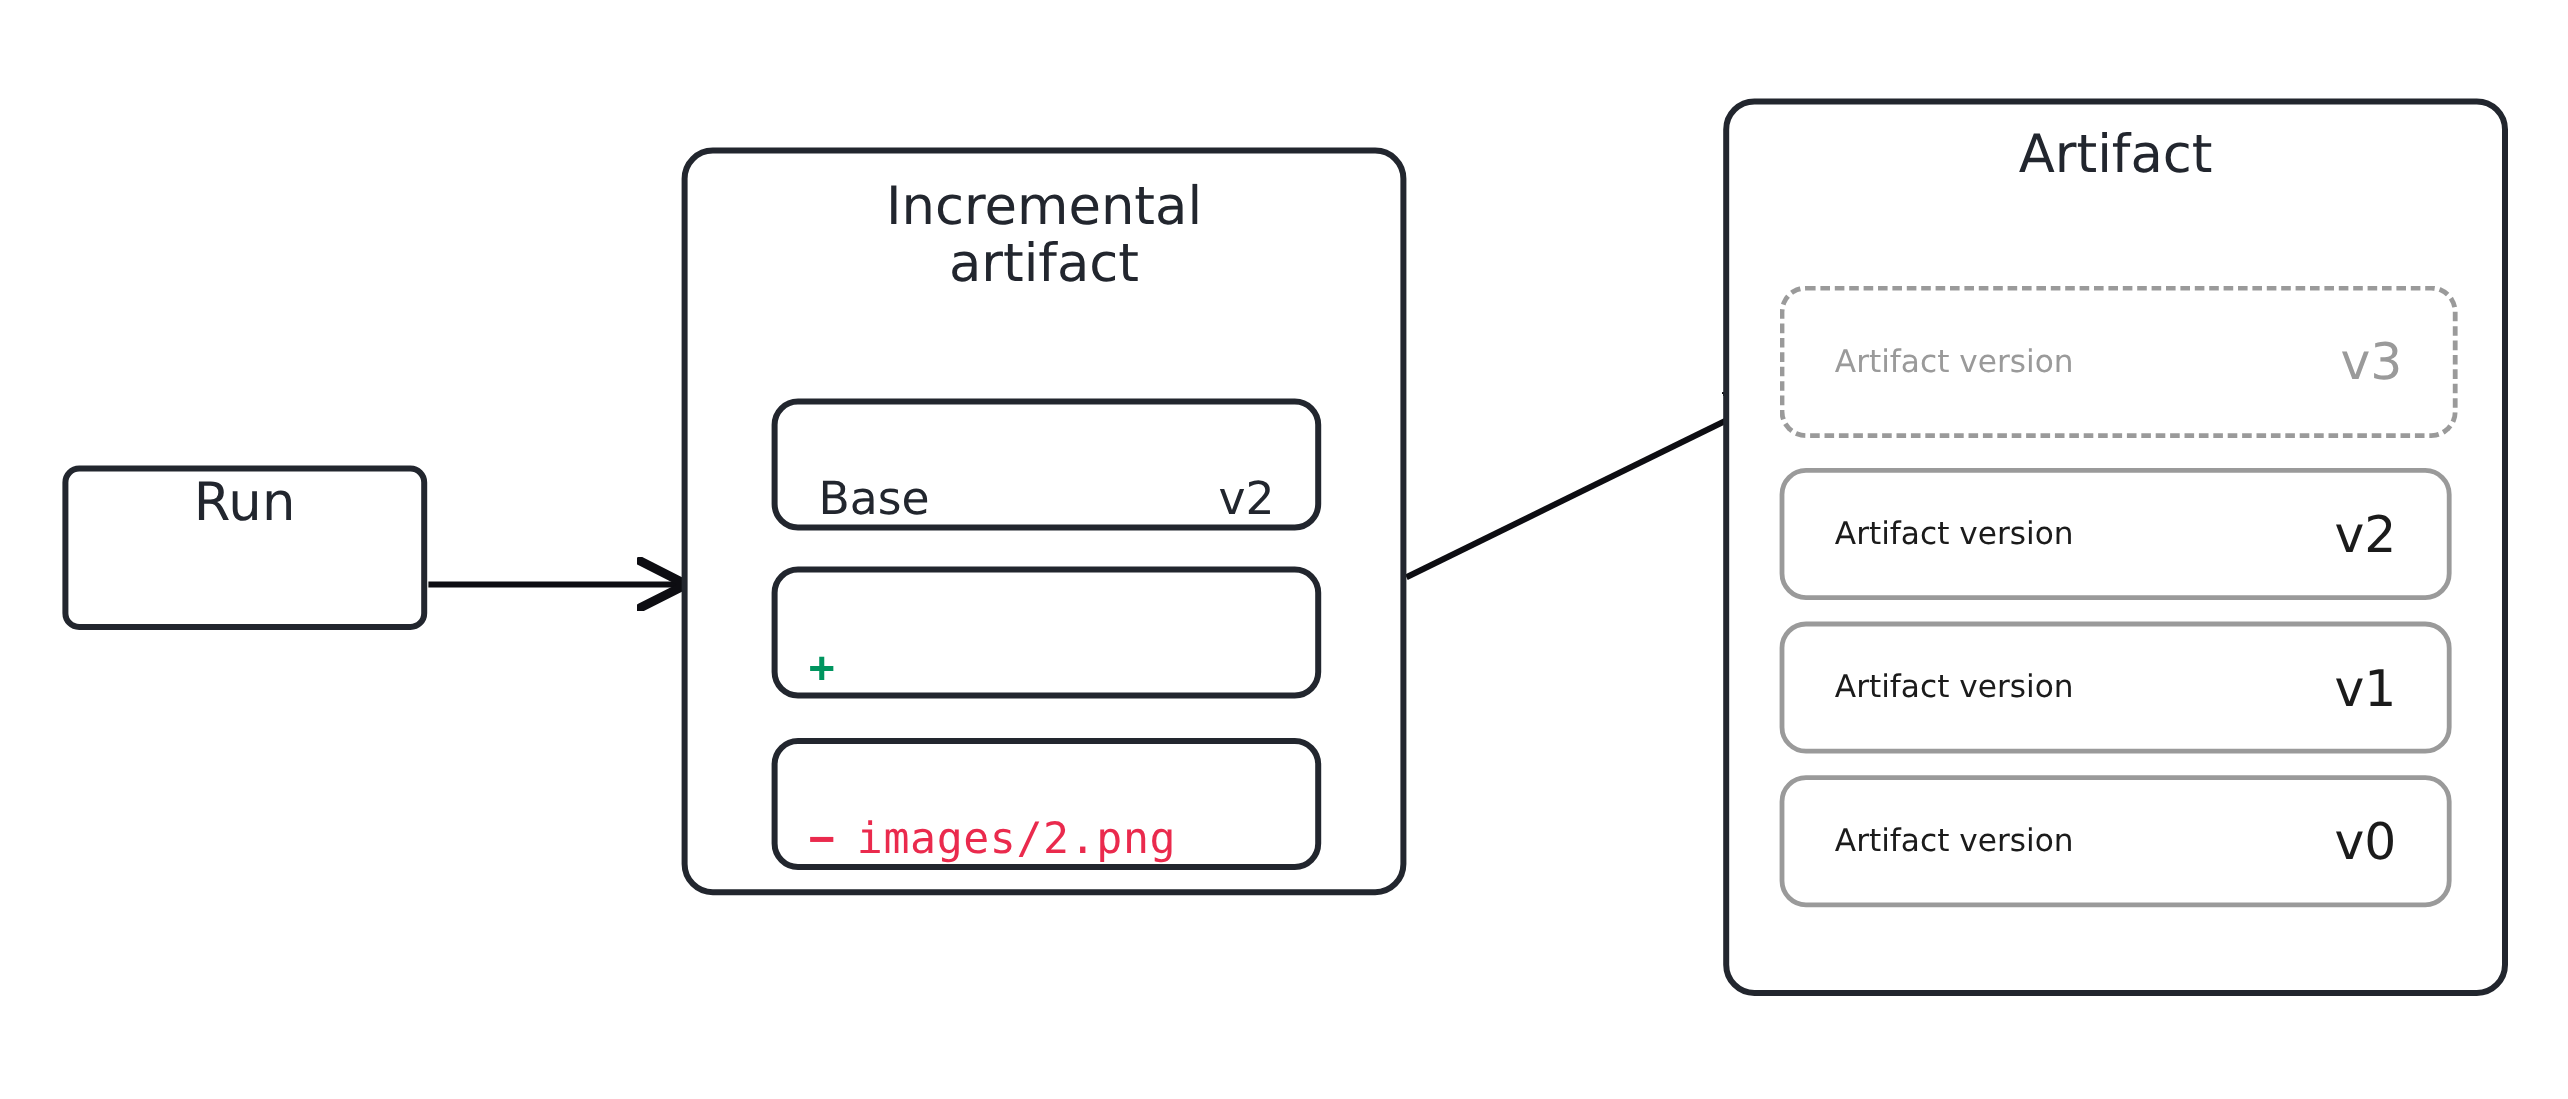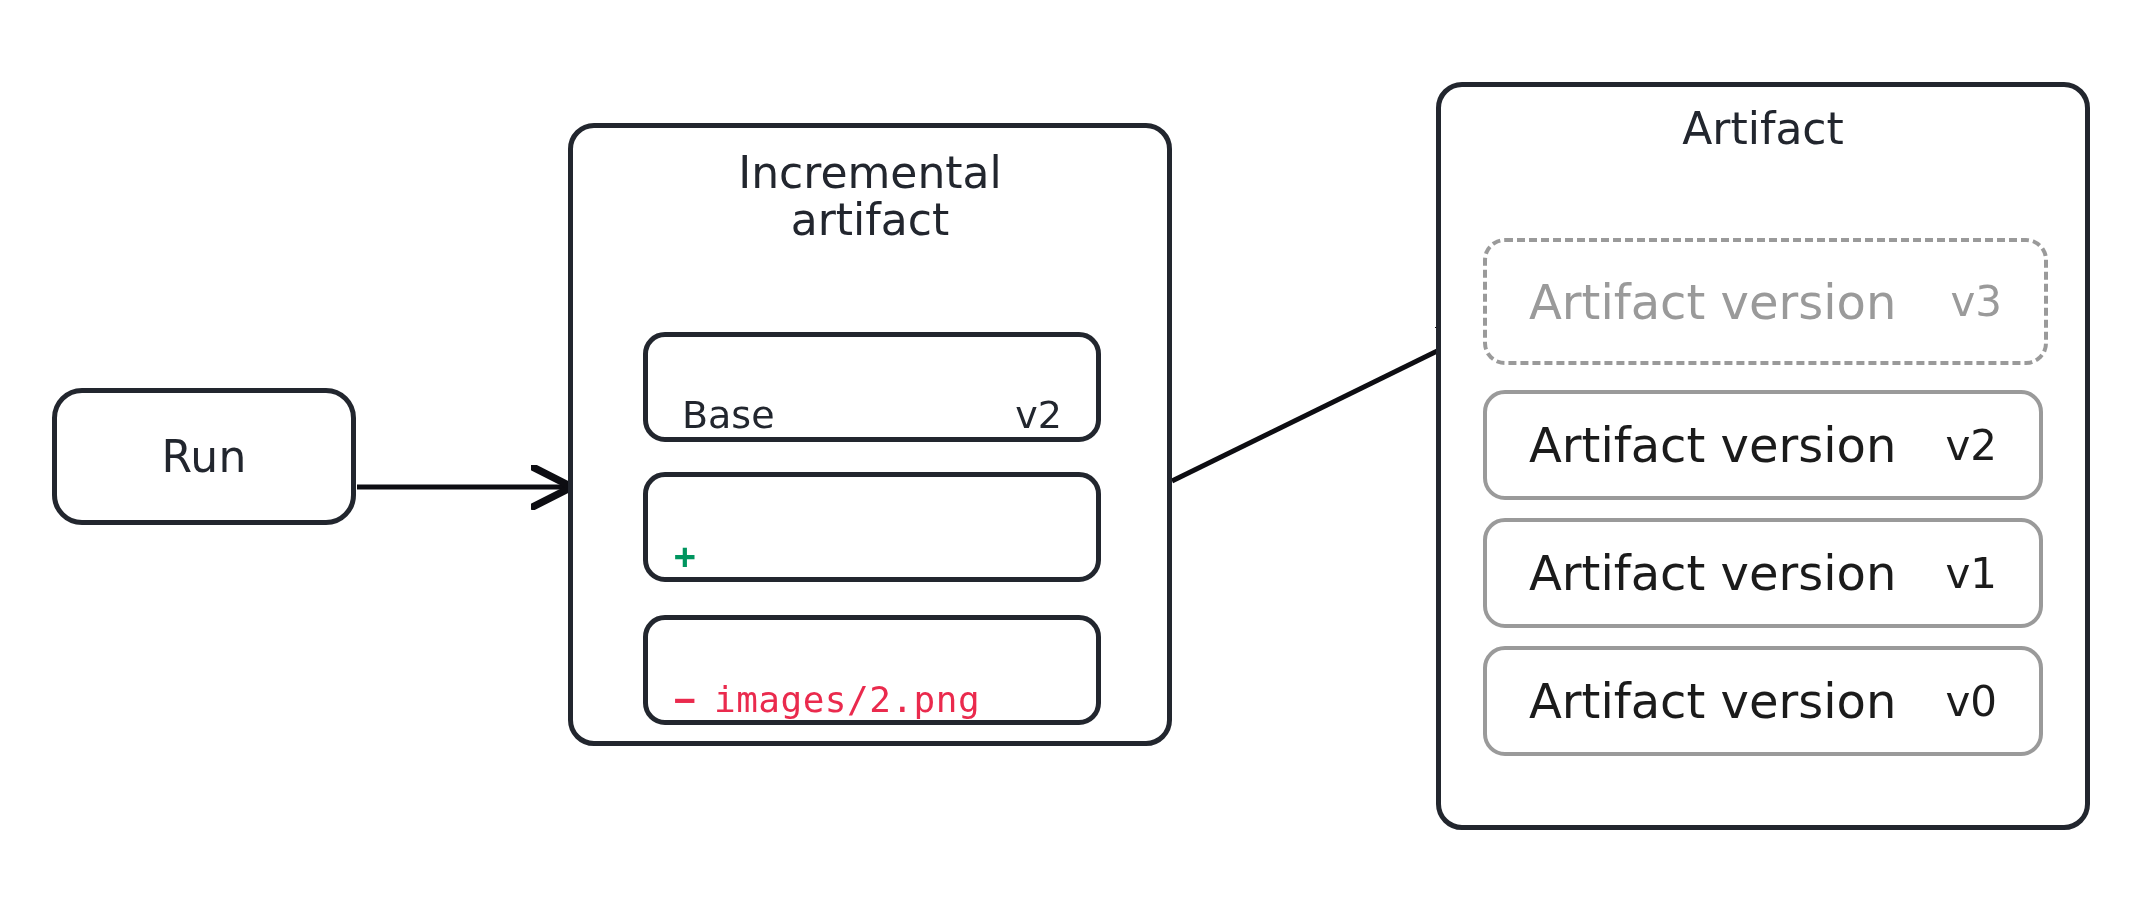--- a/index.html
+++ b/index.html
@@ -22,23 +22,22 @@
     background: #ffffff;
   }
 
   
   .run-box {
     left: 52px;
     top: 388px;
     width: 304px;
     height: 137px;
     border: 5px solid #22262e;
-    border-radius: 30px;
+    border-radius: 14px;
     display: flex;
-    align-items: center;
     justify-content: center;
   }
   .run-label {
     font-size: 44px;
     color: #22262e;
     letter-spacing: 0.2px;
   }
 
   
   .incremental-box {
@@ -146,21 +145,21 @@
   }
   .ver-row.solid {
     border: 4px solid #9a9a9a;
     height: 110px;
     width: 560px;
   }
   .ver-row.s0 { top: 303px; }
   .ver-row.s1 { top: 431px; }
   .ver-row.s2 { top: 559px; }
 
-  .ver-row .name { font-size: 48px; color: #1b1b1b; }
+  .ver-row .name { font-size: 26px; color: #1b1b1b; }
   .ver-row .num  { margin-left: auto; font-size: 42px; color: #1b1b1b; }
   .ver-row.pending .name, .ver-row.pending .num { color: #9a9a9a; }
 
   
   .arrow-layer {
     position: absolute;
     left: 0; top: 0;
     width: 2140px; height: 916px;
     pointer-events: none;
   }

